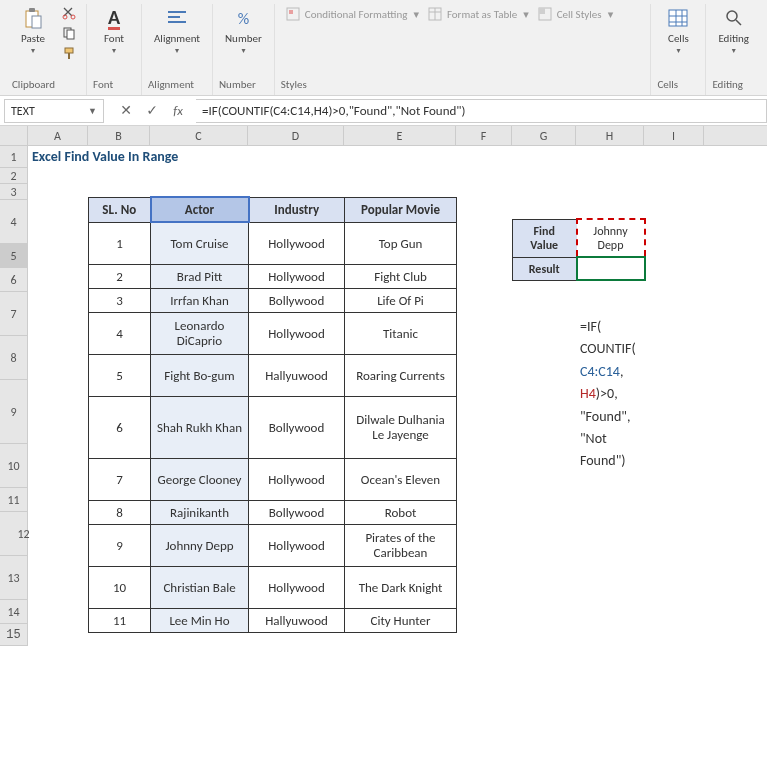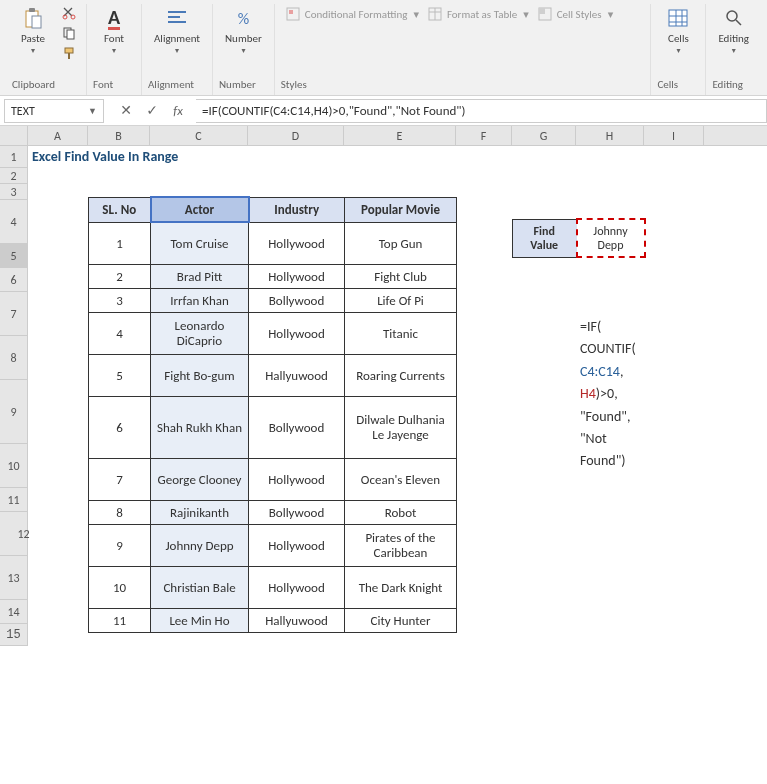--- a/index.html
+++ b/index.html
@@ -356,20 +356,24 @@
             </tr>
           </tbody>
       </table>
 
       <table class="find-table" style="left:484px; top:72px">
         <tbody>
             <tr>
           <th style="width:64px">Find Value</th>
           <td class="hv" style="width:68px">Johnny Depp</td>
         </tr>
+        <tr>
+          <th>Result</th>
+          <td class="result"></td>
+        </tr>
       </tbody>
         </table>
 
       <div class="formula-annot" style="left:552px; top:170px">
         <div>=IF(</div>
         <div><span>COUNTIF(</span></div>
         <div><span class="arg-range">C4:C14</span><span>,</span></div>
         <div><span class="arg-ref">H4</span><span>)&gt;0,</span></div>
         <div>"Found",</div>
         <div>"Not</div>

